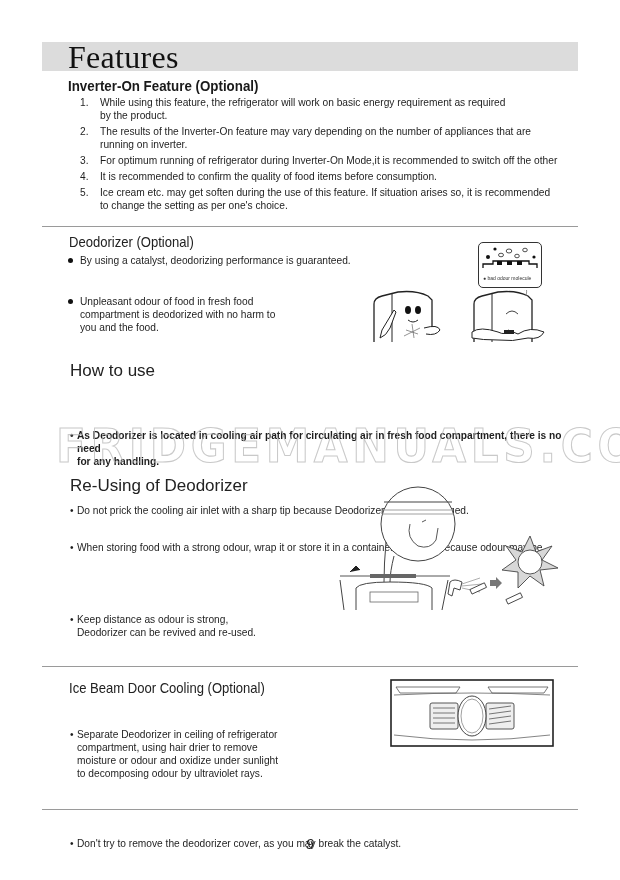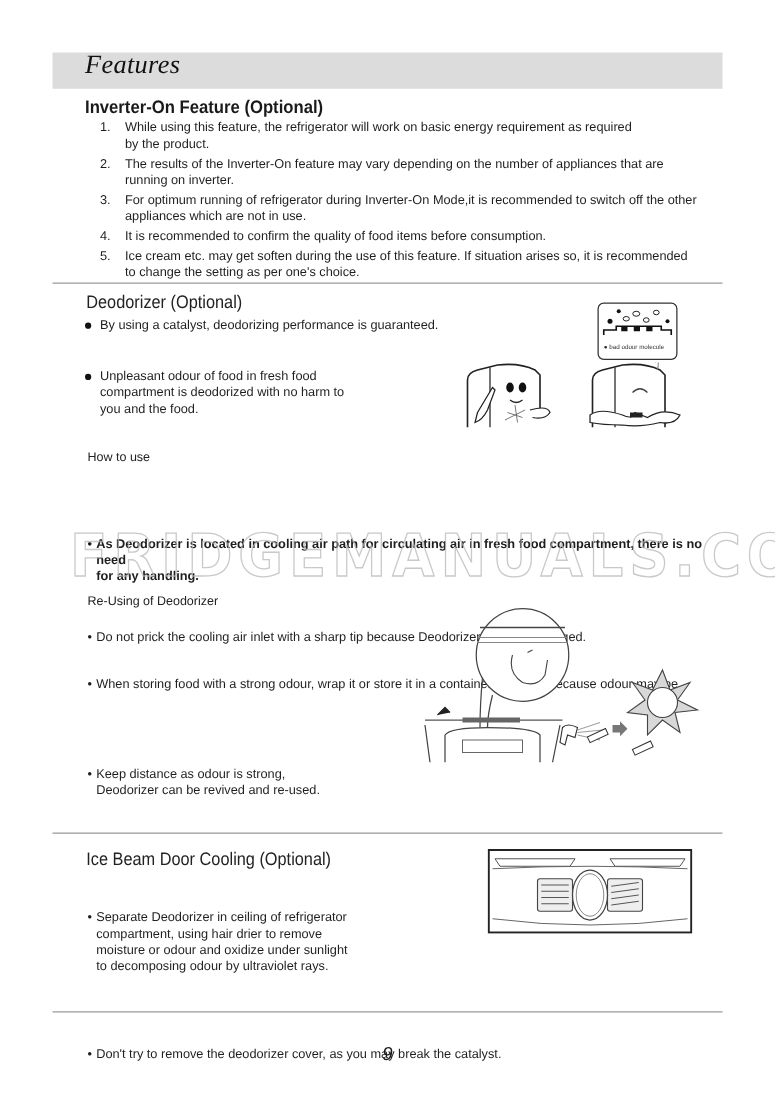--- a/index.html
+++ b/index.html
@@ -1,24 +1,24 @@
 <!DOCTYPE html>
 <html><head>
 <meta charset="utf-8">
 <style>
   html, body { margin: 0; padding: 0; background: #ffffff; }
   body { width: 620px; height: 880px; position: relative; overflow: hidden;
          font-family: "Liberation Sans", sans-serif; color: #1a1a1a; }
   .abs { position: absolute; }
   .title-bar { left: 42px; top: 42px; width: 536px; height: 29px; background: #dcdcdc; }
   .title-text { position: absolute; left: 26px; top: -3px; font-family: "Liberation Serif", "DejaVu Serif", serif;
-                font-size: 21px; color: #111; letter-spacing: 0.3px; font-style: italic; }
+                font-size: 32px; color: #111; letter-spacing: 0.3px; }
   .h-bold { font-weight: bold; font-size: 14.5px; transform: scaleX(0.92); transform-origin: left; }
   .h-light { font-size: 14.5px; transform: scaleX(0.9); transform-origin: left; color: #222; }
-  .h-sub { font-size: 10px; color: #222; }
+  .h-sub { font-size: 17px; color: #222; }
   .txt { font-size: 10.2px; line-height: 13px; color: #1e1e1e; }
   ol.num { margin: 0; padding: 0; list-style: none; }
   ol.num li { position: relative; padding-left: 20px; margin-bottom: 3px; }
   ol.num li .n { position: absolute; left: 0; top: 0; }
   .divider { left: 42px; width: 536px; height: 1px; background: #9a9a9a; }
   .bullet { position: relative; padding-left: 12px; }
   .bullet::before { content: ""; position: absolute; left: 0; top: 4px; width: 5px; height: 5px;
                     border-radius: 50%; background: #111; }
   .dot { position: relative; padding-left: 7px; }
   .dot::before { content: "•"; position: absolute; left: 0; top: 0; }
@@ -44,21 +44,20 @@
       <div>by the product.</div>
     </li>
   <li>
       <span class="n">2.</span>
       <div>The results of the Inverter-On feature may vary depending on the number of appliances that are</div>
       <div>running on inverter.</div>
     </li>
   <li>
       <span class="n">3.</span>
       <div>For optimum running of refrigerator during Inverter-On Mode,it is recommended to switch off the other</div>
-      <div>appliances which are not in use.</div>
     </li>
   <li>
       <span class="n">4.</span>
       <div>It is recommended to confirm the quality of food items before consumption.</div>
     </li>
   <li>
       <span class="n">5.</span>
       <div>Ice cream etc. may get soften during the use of this feature. If situation arises so, it is recommended</div>
       <div>to change the setting as per one's choice.</div>
     </li>

